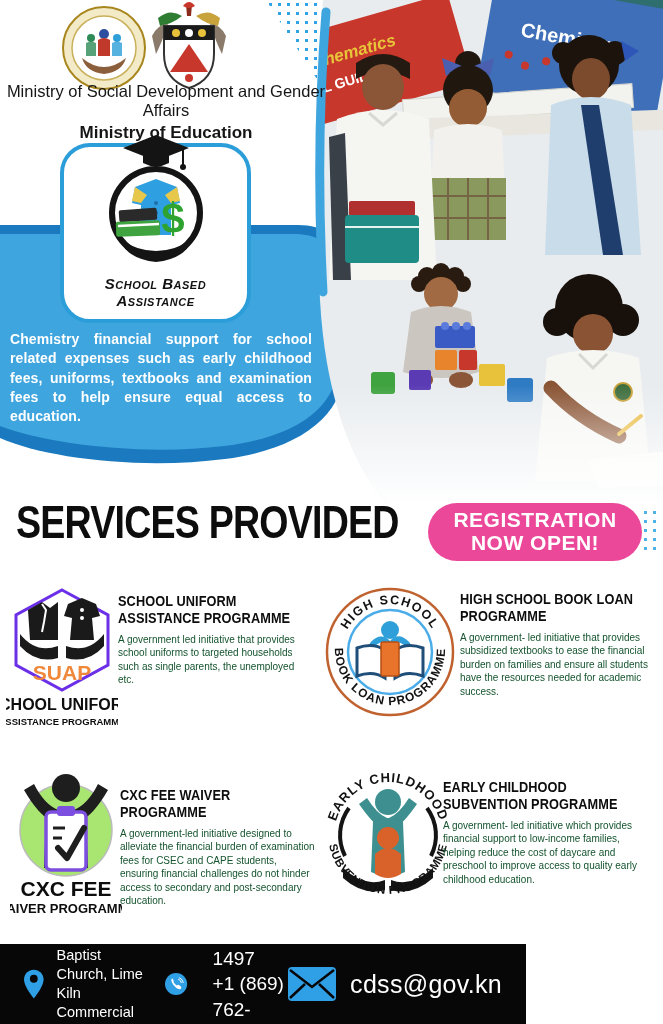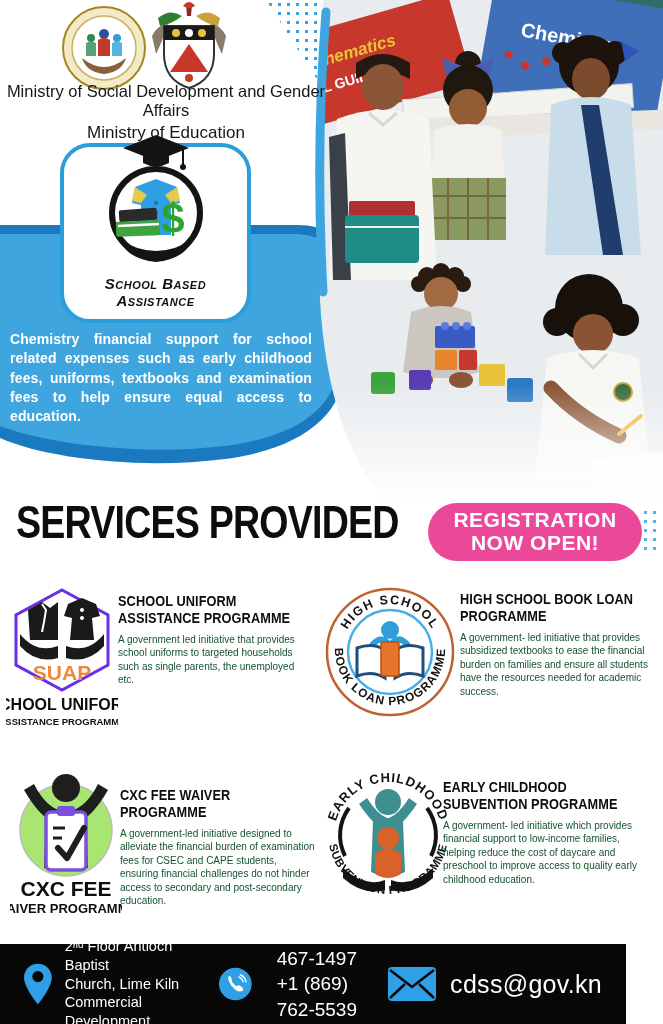--- a/index.html
+++ b/index.html
@@ -14,21 +14,21 @@
   .dots-mid { left:641px; top:508px; width:20px; height:46px; opacity:.85; z-index:2; }
 
   
   .photo { position:absolute; left:293px; top:0; width:370px; height:505px; z-index:3; }
 
   
   .seal-gold { position:absolute; left:62px; top:6px; z-index:4; }
   .coat-arms { position:absolute; left:150px; top:2px; z-index:4; }
   .ministry { position:absolute; left:0; top:82px; width:332px; text-align:center; z-index:4; color:#161616; }
   .ministry .m1 { font-size:16.5px; line-height:1.18; font-weight:400; }
-  .ministry .m2 { font-size:17px; font-weight:400; margin-top:2px; }
+  .ministry .m2 { font-size:17px; font-weight:700; margin-top:2px; }
 
   
   .badge { position:absolute; left:60px; top:143px; width:191px; height:180px; background:#fff;
            border:4px solid #2B9ED9; border-radius:30px; z-index:5; text-align:center; }
   .badge .cap { position:absolute; left:50%; top:-12px; transform:translateX(-50%); }
   .badge .emblem { margin-top:10px; }
   .badge .label { font-variant:small-caps; font-weight:700; font-size:15px; letter-spacing:.5px; color:#111; margin-top:-4px;font-style:italic; }
 
   
   .intro { position:absolute; left:10px; top:330px; width:302px; z-index:4; color:#fff;
@@ -46,21 +46,21 @@
   .svc-text { position:absolute; z-index:4; }
   .svc-title { font-size:15px; font-weight:700; line-height:1.15; color:#0d0d0d; width:215px;
                transform:scaleX(.85); transform-origin:left top; letter-spacing:.1px; }
   .svc-body { font-size:10px; color:#14532d; line-height:1.36; margin-top:6px; }
   #s1-logo { left:6px;  top:588px; } #s1-text { left:118px; top:592px; width:190px; }
   #s2-logo { left:325px; top:586px; } #s2-text { left:460px; top:590px; width:202px; }
   #s3-logo { left:10px; top:772px; } #s3-text { left:120px; top:786px; width:196px; }
   #s4-logo { left:321px; top:772px; } #s4-text { left:443px; top:778px; width:204px; }
 
   
-  .footer { position:absolute; left:0; top:944px; width:626px; height:80px; background:#070707; z-index:6;
+  .footer { position:absolute; left:0; top:944px; width:526px; height:80px; background:#070707; z-index:6;
             display:flex; align-items:center; padding:0 24px; color:#fff; }
   .f-group { display:flex; align-items:center; }
   .f-address { font-size:14.5px; line-height:1.3; margin-left:13px; }
   .f-phones { font-size:19px; line-height:1.35; margin-left:13px; }
   .f-email { font-size:25px; margin-left:14px; letter-spacing:.3px; }
   .g1 { width:248px; } .g2 { width:215px;gap:12px; } .g3 { flex:1; justify-content:flex-start; }
 </style>
 </head>
 <body>
 

